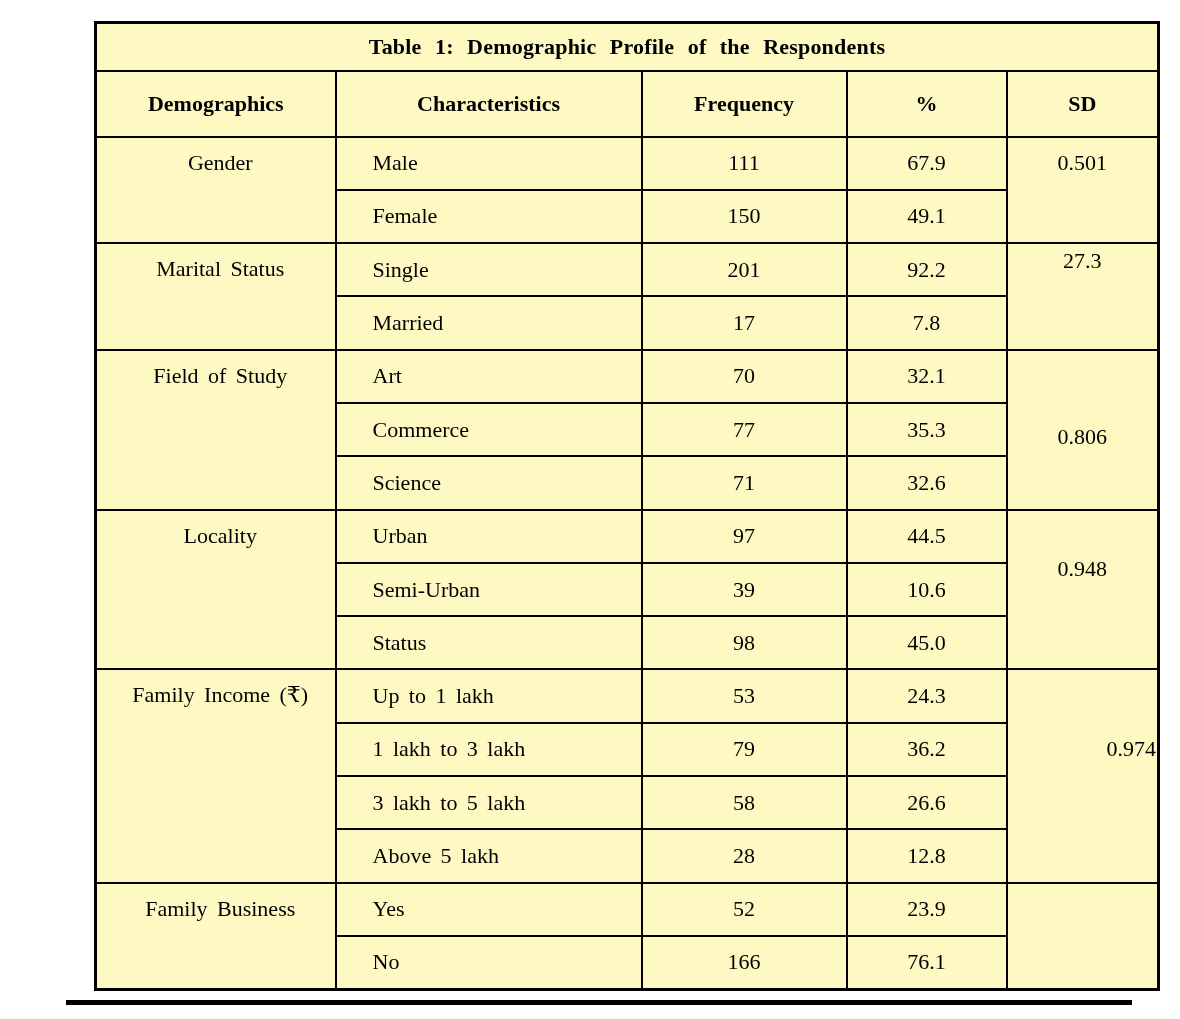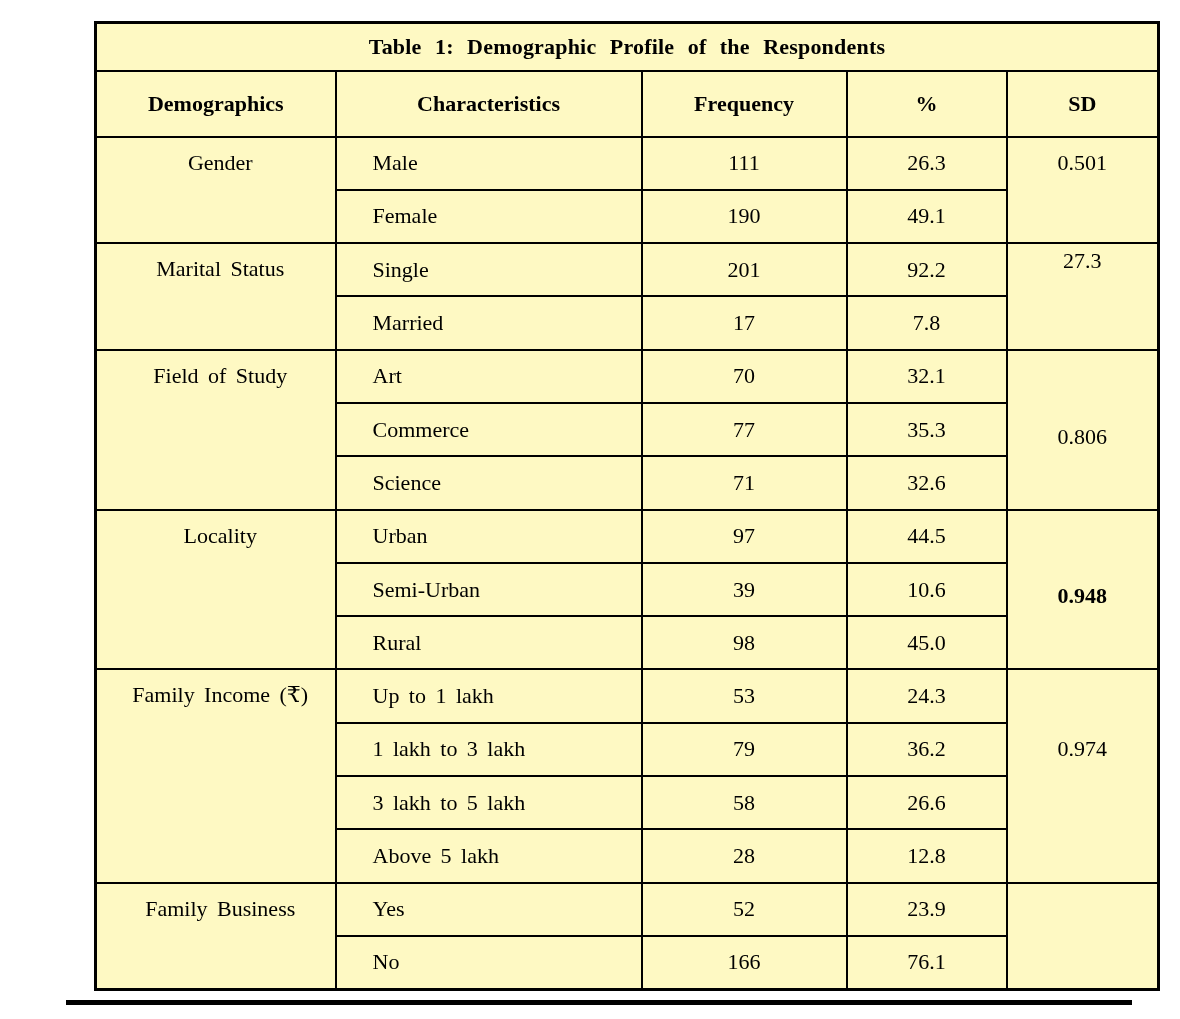--- a/index.html
+++ b/index.html
@@ -96,26 +96,26 @@
         <th>Characteristics</th>
         <th>Frequency</th>
         <th>%</th>
         <th>SD</th>
       </tr>
 
     <tr class="data-row">
           <td class="demo" rowspan="2">Gender</td>
           <td class="char">Male</td>
           <td class="freq">111</td>
-          <td class="pct">26.3</td>
+          <td class="pct">67.9</td>
           <td class="sd" rowspan="2" style="padding-top: 12px;">0.501</td>
         </tr>
         <tr class="data-row">
           <td class="char">Female</td>
-          <td class="freq">190</td>
+          <td class="freq">150</td>
           <td class="pct">49.1</td>
         </tr>
         <tr class="data-row">
           <td class="demo" rowspan="2">Marital Status</td>
           <td class="char">Single</td>
           <td class="freq">201</td>
           <td class="pct">92.2</td>
           <td class="sd" rowspan="2" style="padding-top: 4px;">27.3</td>
         </tr>
         <tr class="data-row">
@@ -138,38 +138,38 @@
         <tr class="data-row">
           <td class="char">Science</td>
           <td class="freq">71</td>
           <td class="pct">32.6</td>
         </tr>
         <tr class="data-row">
           <td class="demo" rowspan="3">Locality</td>
           <td class="char">Urban</td>
           <td class="freq">97</td>
           <td class="pct">44.5</td>
-          <td class="sd" rowspan="3" style="padding-top: 72px; font-weight: bold;">0.948</td>
+          <td class="sd" rowspan="3" style="padding-top: 45px;">0.948</td>
         </tr>
         <tr class="data-row">
           <td class="char">Semi-Urban</td>
           <td class="freq">39</td>
           <td class="pct">10.6</td>
         </tr>
         <tr class="data-row">
-          <td class="char">Rural</td>
+          <td class="char">Status</td>
           <td class="freq">98</td>
           <td class="pct">45.0</td>
         </tr>
         <tr class="data-row">
           <td class="demo" rowspan="4">Family Income (₹)</td>
           <td class="char">Up to 1 lakh</td>
           <td class="freq">53</td>
           <td class="pct">24.3</td>
-          <td class="sd" rowspan="4" style="padding-top: 65.3px;">0.974</td>
+          <td class="sd" rowspan="4" style="padding-top: 65.3px; text-align: right;">0.974</td>
         </tr>
         <tr class="data-row">
           <td class="char">1 lakh to 3 lakh</td>
           <td class="freq">79</td>
           <td class="pct">36.2</td>
         </tr>
         <tr class="data-row">
           <td class="char">3 lakh to 5 lakh</td>
           <td class="freq">58</td>
           <td class="pct">26.6</td>

